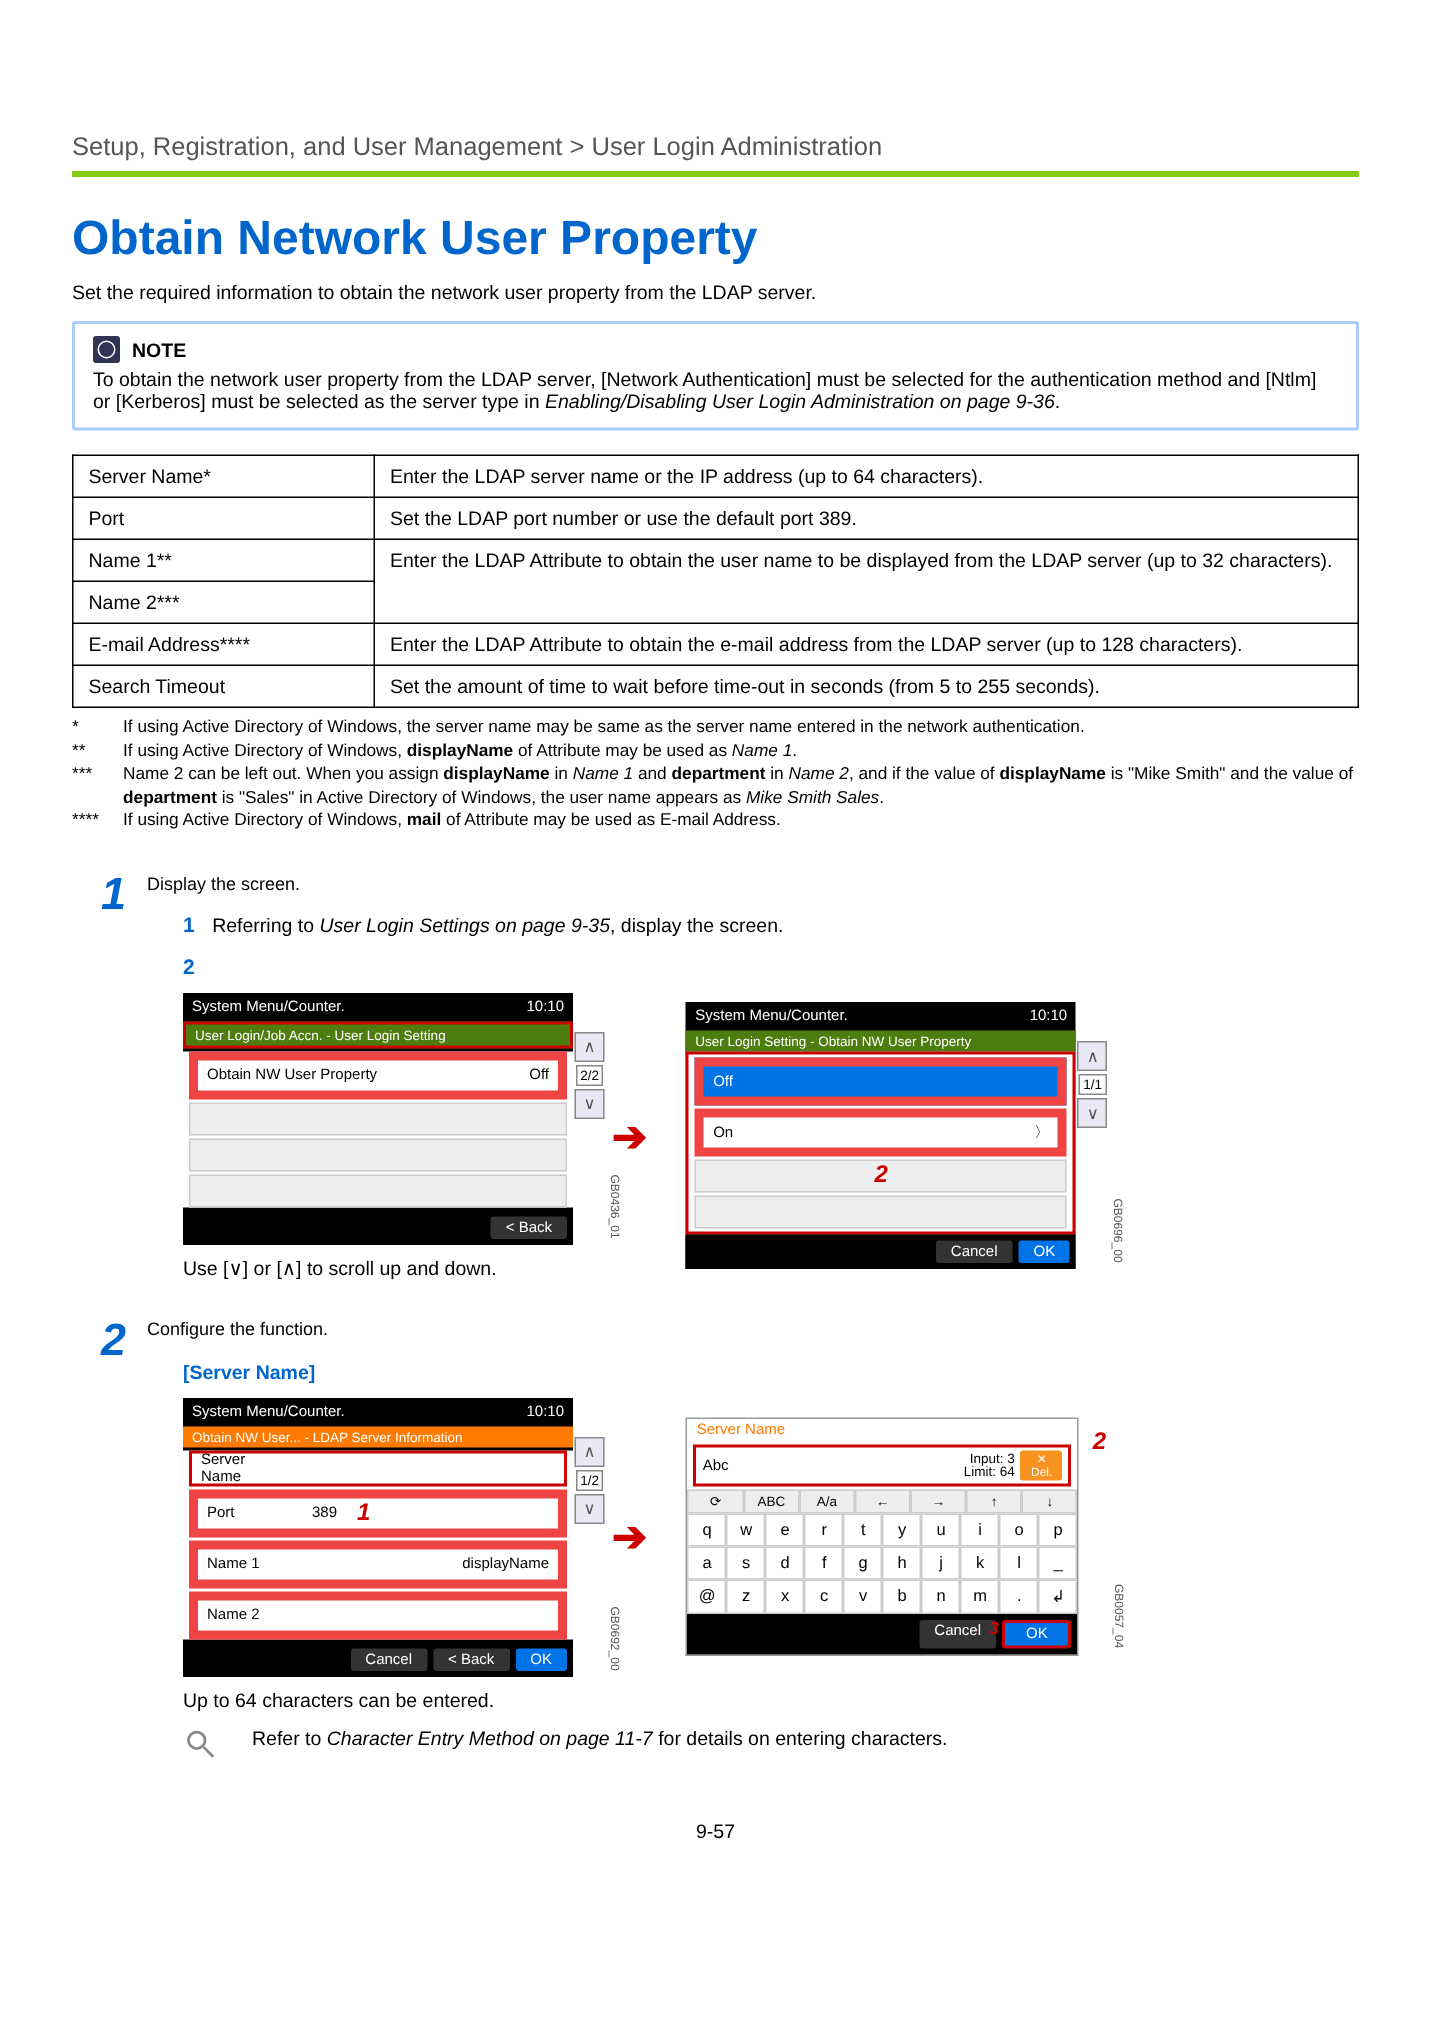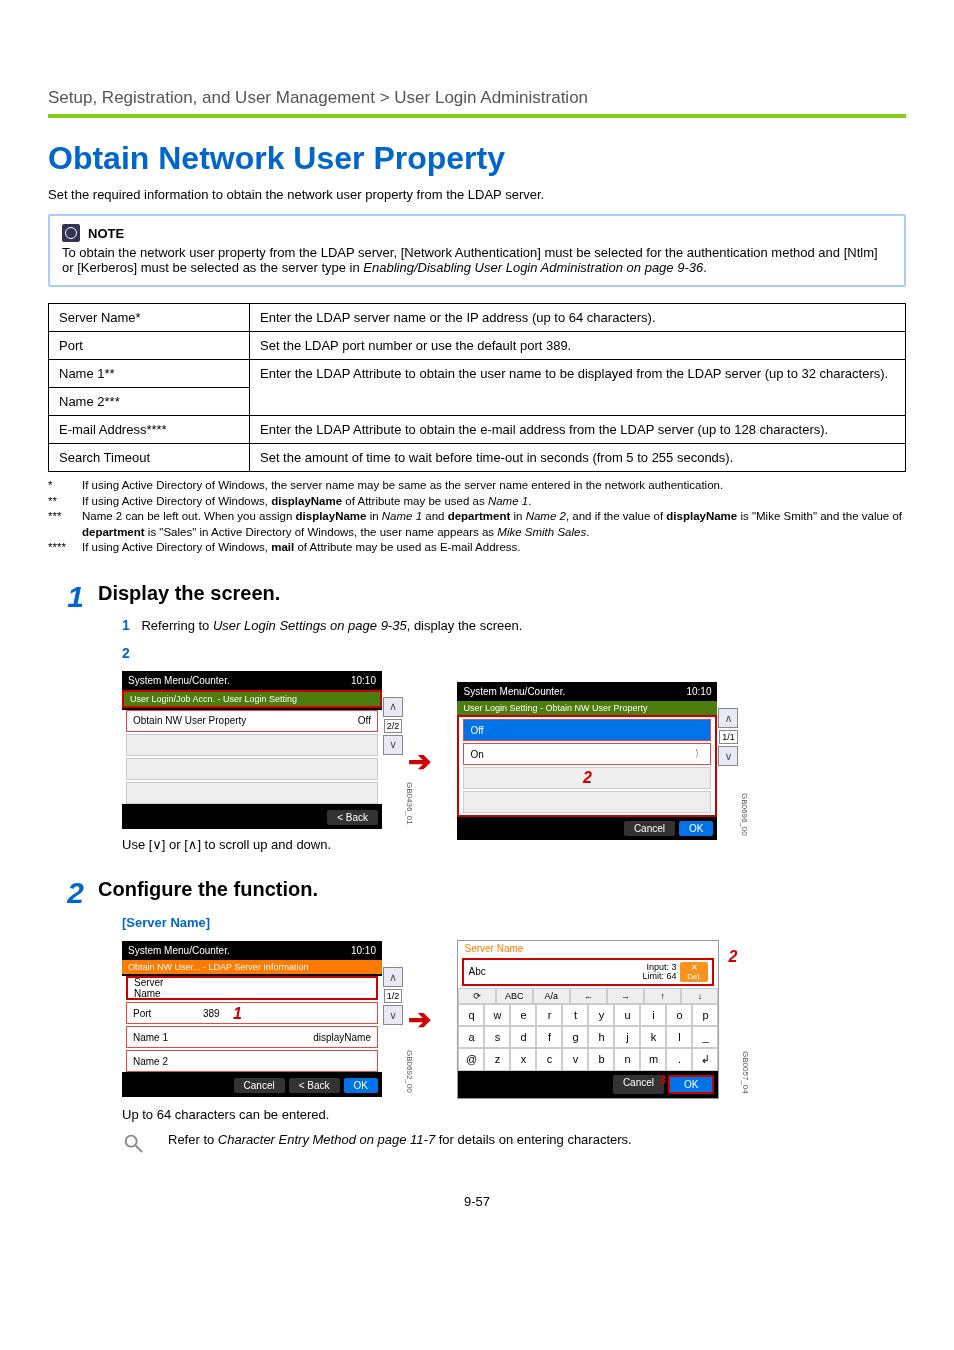--- a/index.html
+++ b/index.html
@@ -20,29 +20,29 @@
   .note-icon { width:18px;height:18px;background:#335; display:inline-block;border-radius:2px;position:relative;}
   .note-icon:after{content:"";position:absolute;left:3px;top:3px;width:12px;height:12px;border:1px solid #fff;border-radius:50%;box-sizing:border-box;}
   table.info { width:100%; border-collapse: collapse; margin-bottom: 6px; }
   table.info td { border:1px solid #000; padding:6px 10px; font-size:13px; vertical-align: top; }
   table.info td:first-child { width: 180px; }
   .footnotes { font-size: 11.5px; line-height:1.35; margin-top:4px; }
   .fn-row { display:flex; }
   .fn-mark { width: 34px; flex:none; }
   .step-row { display:flex; align-items:flex-start; margin-top:26px; }
   .big-num { color:#0066cc; font-weight:bold; font-style:italic; font-size:30px; width:36px; text-align:right; margin-right:14px; line-height:1; }
-  .step-title { font-weight:bold; font-size:20px; }
+  .step-title { font-weight:normal; font-size:12px; }
   .sub { margin-left: 24px; margin-top:12px; font-size:13px; }
   .sub .sn { color:#0066cc; font-weight:bold; margin-right:8px; font-size:14px;}
   .screens { display:flex; align-items:center; gap:26px; margin:10px 0 0 24px; }
   .screen { width:260px; background:#000; color:#fff; font-size:10px; position:relative; }
   .screen .titlebar { display:flex;justify-content:space-between;padding:4px 6px;font-size:10px;}
   .screen .crumb { background:#4d7c0f;color:#fff;padding:2px 6px;font-size:9px;}
   .screen .list { background:#fff;color:#000;}
-  .screen .row { border:1px solid #ef4444;margin:2px 4px;padding:3px 6px;display:flex;justify-content:space-between;align-items:center;font-size:10px;height:14px;}
+  .screen .row { border:6px solid #ef4444;margin:2px 4px;padding:3px 6px;display:flex;justify-content:space-between;align-items:center;font-size:10px;height:14px;}
   .screen .row.empty{border:1px solid #ccc;background:#eee;}
   .screen .row.input input{border:none;width:100%;font-size:10px;outline:none;}
   .screen .row .label{display:inline-block;width:70px;}
   .screen .btnbar{display:flex;justify-content:flex-end;gap:4px;padding:4px;background:#000;}
   .screen .btnbar .btn, .screen .btnbar .btnok{background:#333;color:#fff;border-radius:2px;padding:2px 10px;font-size:10px;border:none;}
   .screen .btnbar .btnok{background:#0073e6;color:#fff;}
   .sidecol{position:absolute;right:-20px;top:26px;display:flex;flex-direction:column;align-items:center;gap:2px;width:18px;}
   .sidecol .arrowbox{background:#e9e9f5;color:#555;border:1px solid #888;width:18px;height:18px;display:flex;align-items:center;justify-content:center;font-size:11px;}
   .sidecol .pg{font-size:9px;color:#000;background:#fff;border:1px solid #888;padding:1px 2px;writing-mode:horizontal-tb;}
   .vlabel{position:absolute;right:-32px;bottom:4px;font-size:8px;color:#555;writing-mode:vertical-rl;}

